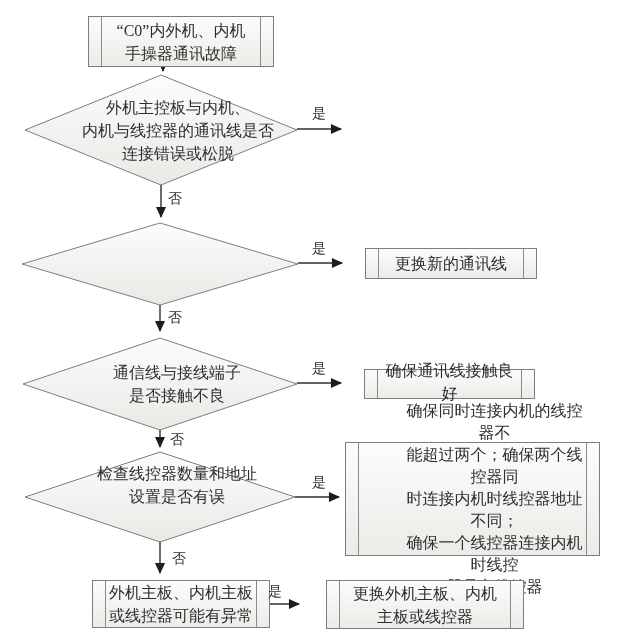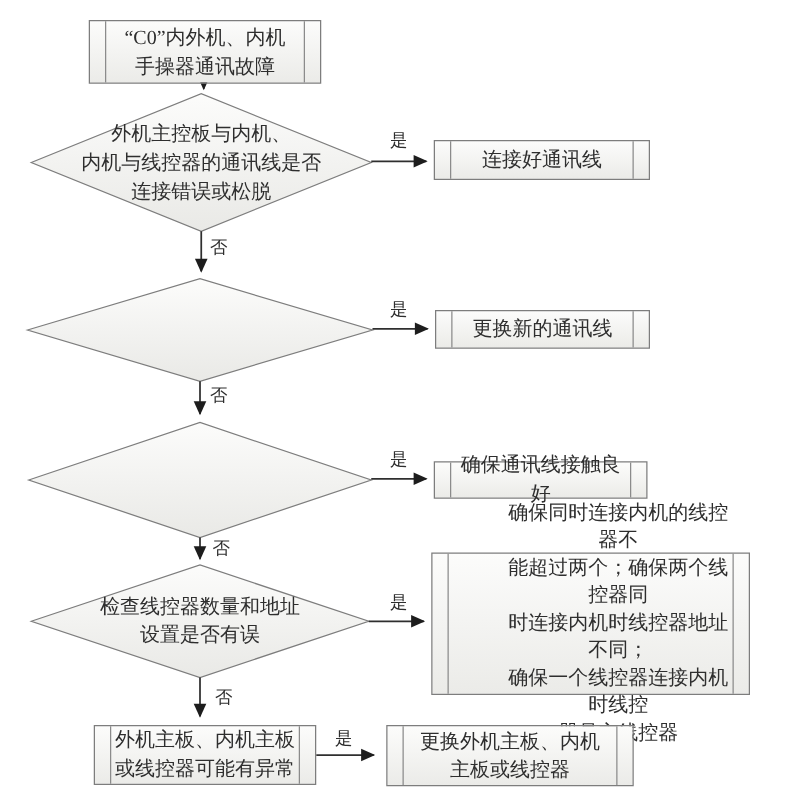--- a/index.html
+++ b/index.html
@@ -18,21 +18,21 @@
     content:"";position:absolute;top:0;bottom:0;width:0;border-left:1px solid #8b8b8b;
   }
   .node::before{left:12px;}
   .node::after{right:12px;}
   .node span{white-space:pre-line;display:block;padding:0 16px;}
   .txt{
     position:absolute;display:flex;align-items:center;justify-content:center;
     text-align:center;
   }
   .txt span{white-space:pre-line;display:block;}
-  .fs16{font-size:16px;line-height:23px;}
+  .fs16{font-size:16px;line-height:23px;margin-left:17px;}
   .fs16b{font-size:16px;line-height:22px;padding-left:44px;}
   .lbl{position:absolute;font-size:14px;line-height:16px;color:#2e2e2e;}
 </style>
 </head>
 <body>
 
 <div class="stage">
 
   <svg width="631" height="636" viewBox="0 0 631 636">
     <defs>
@@ -62,29 +62,26 @@
       <line x1="160" y1="542" x2="160" y2="573" marker-end="url(#ah)"></line>
       <line x1="253" y1="604" x2="299" y2="604" marker-end="url(#ah)"></line>
     </g>
   </svg>
 
   <div class="node fs16" style="left:71px;top:16px;width:186px;height:51px;">
     <span>“C0”内外机、内机
 手操器通讯故障</span>
   </div>
 
-  <div class="node fs16" style="left:347px;top:112px;width:173px;height:32px;">
-    <span>连接好通讯线</span>
-  </div>
 
   <div class="node fs16" style="left:348px;top:248px;width:172px;height:31px;text-align:center;">
     <span>更换新的通讯线</span>
   </div>
 
-  <div class="node fs16" style="left:347px;top:369px;width:171px;height:30px;">
+  <div class="node fs16" style="left:347px;top:369px;width:171px;height:30px;font-family:Liberation Mono, monospace;">
     <span>确保通讯线接触良好</span>
   </div>
 
   <div class="node fs16b" style="left:345px;top:442px;width:255px;height:114px;">
     <span style="padding:0 14px;">确保同时连接内机的线控器不
 能超过两个；确保两个线控器同
 时连接内机时线控器地址不同；
 确保一个线控器连接内机时线控
 器是主线控器</span>
   </div>
@@ -99,22 +96,26 @@
 主板或线控器</span>
   </div>
 
   <div class="txt fs16" style="left:51px;top:94px;width:220px;height:72px;align-items:center;">
     <span>外机主控板与内机、
 内机与线控器的通讯线是否
 连接错误或松脱</span>
   </div>
 
 
+  <div class="txt fs16" style="left:50px;top:361px;width:220px;height:46px;">
+    <span>通信线与接线端子
+是否接触不良</span>
+  </div>
 
-  <div class="txt fs16" style="left:50px;top:475px;width:220px;height:46px;font-family:Liberation Mono, monospace;">
+  <div class="txt fs16" style="left:50px;top:462px;width:220px;height:46px;">
     <span>检查线控器数量和地址
 设置是否有误</span>
   </div>
 
   <div class="lbl" style="left:312px;top:106px;">是</div>
   <div class="lbl" style="left:168px;top:191px;">否</div>
   <div class="lbl" style="left:312px;top:241px;">是</div>
   <div class="lbl" style="left:168px;top:310px;">否</div>
   <div class="lbl" style="left:312px;top:361px;">是</div>
   <div class="lbl" style="left:170px;top:432px;">否</div>

